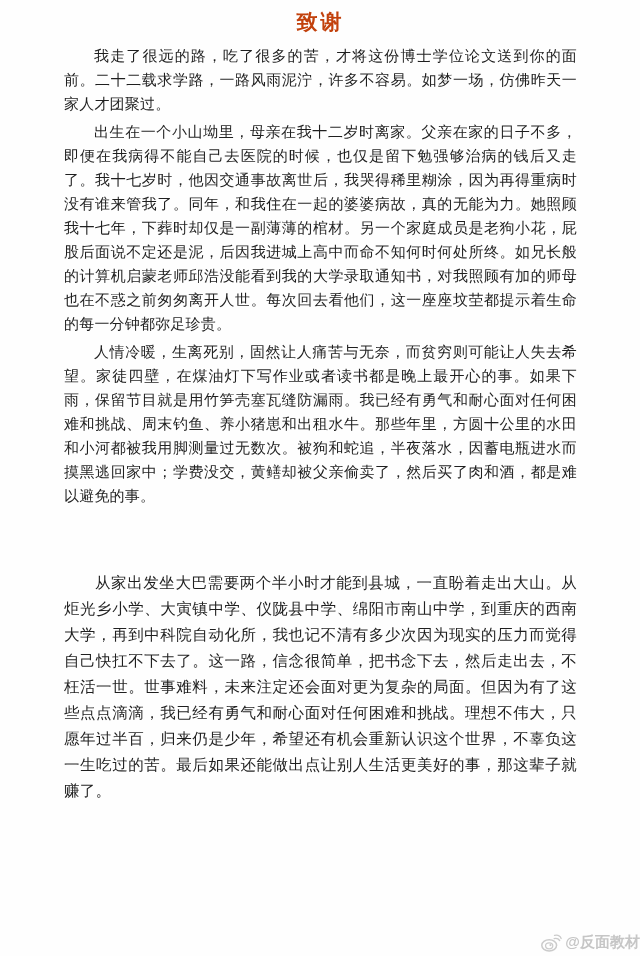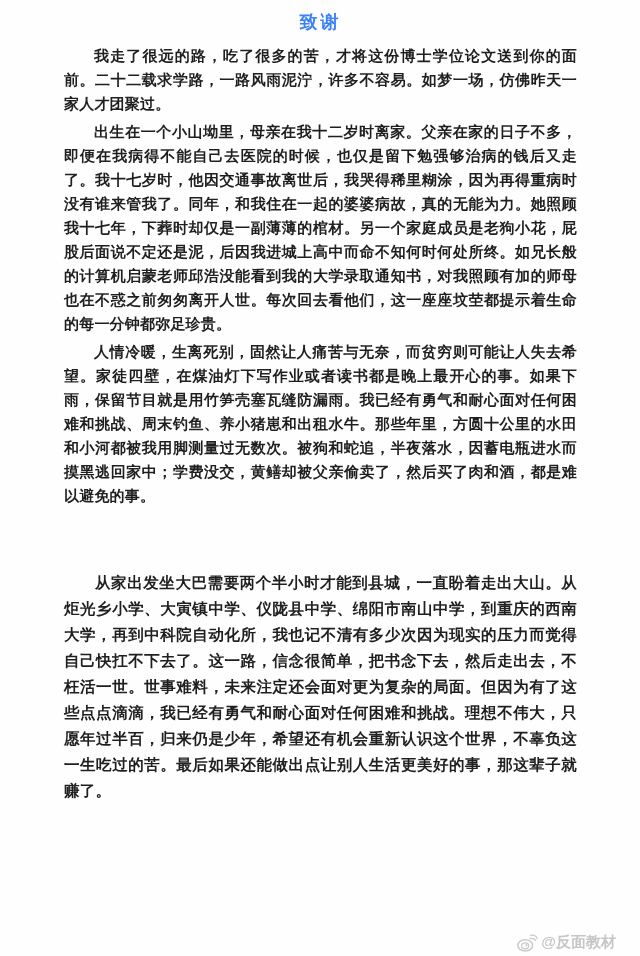--- a/index.html
+++ b/index.html
@@ -16,47 +16,46 @@
     color: #1f1f1f;
   }
   .page {
     box-sizing: border-box;
     width: 640px;
     height: 956px;
     padding: 10px 63px 0 64px;
   }
   .doc-title {
     text-align: center;
-    font-size: 18px;
+    font-size: 21px;
     line-height: 24px;
     font-weight: bold;
     margin: 0 0 10px 0;
     letter-spacing: 3px;
-    color: #3b82f6;
+    color: #c2410c;
   }
   .doc-section p {
     margin: 0 0 4px 0;
     font-size: 15px;
     line-height: 24px;
     text-align: justify;
     text-indent: 2em;
     letter-spacing: 0.2px;
     word-break: break-all;
-    font-weight: bold;
   }
   .doc-section.section-2 {
     margin-top: 62px;
   }
   .doc-section.section-2 p {
     font-size: 15.5px;
     line-height: 26px;
   }
   .watermark {
     position: absolute;
-    right: 24px;
+    right: 0;
     bottom: 4px;
     display: flex;
     align-items: center;
     gap: 3px;
     font-family: "Liberation Sans", "DejaVu Sans", sans-serif;
     font-size: 15px;
     font-weight: bold;
     color: #c6c6c6;
     user-select: none;
   }

